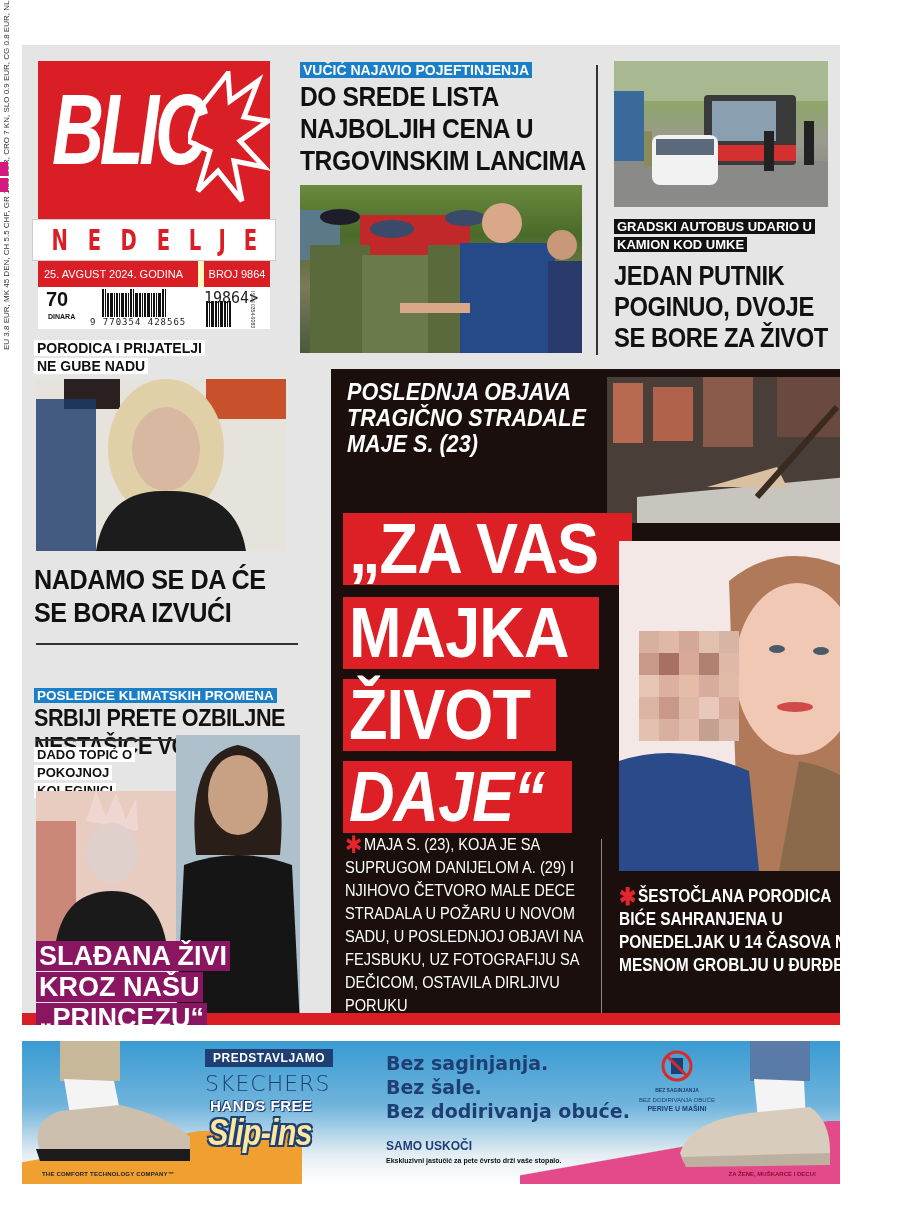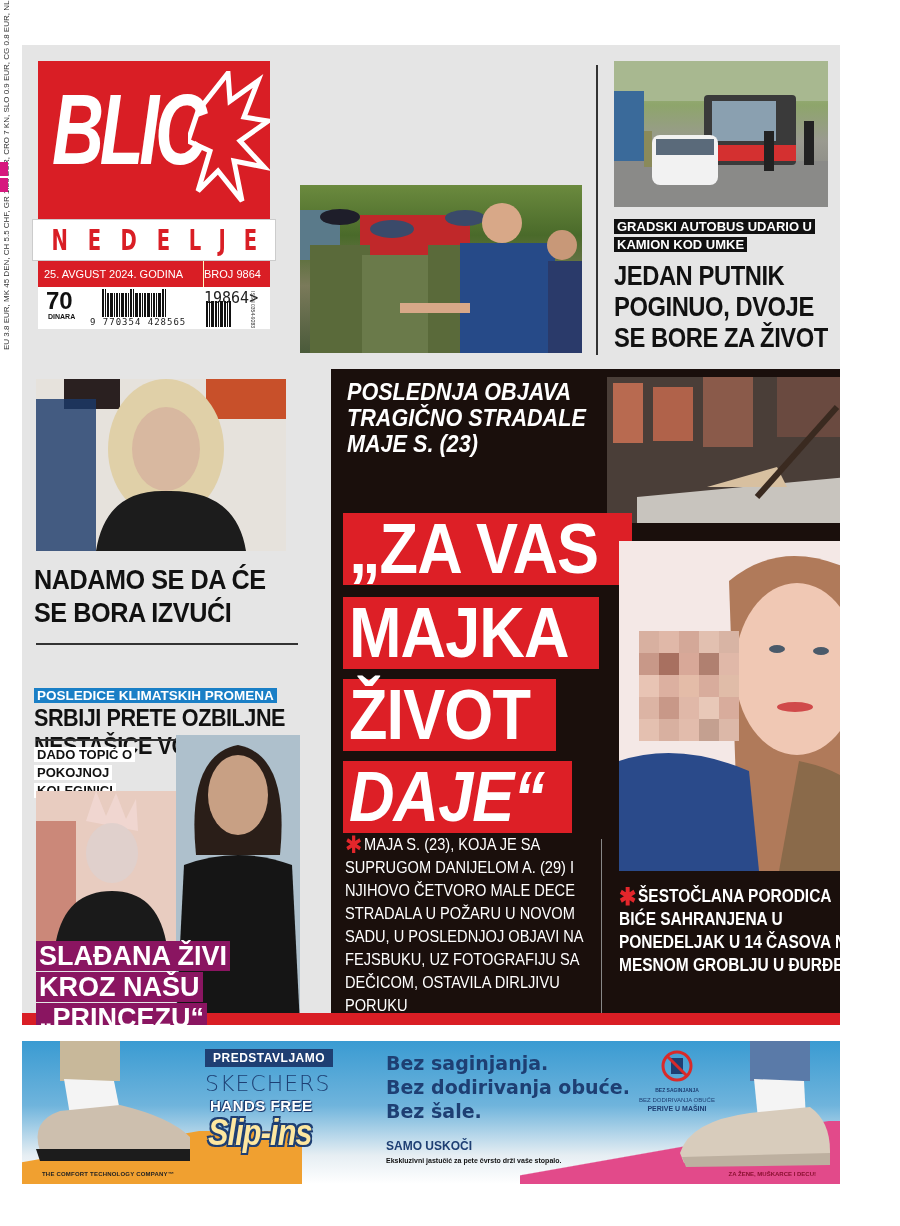--- a/index.html
+++ b/index.html
@@ -13,24 +13,24 @@
   #cover { position: absolute; left: 22px; top: 45px; width: 818px; height: 980px; background: #e5e5e5; overflow: hidden; }
 
   
   #masthead { position: absolute; left: 16px; top: 16px; width: 232px; height: 268px; }
   #logo-box { position: absolute; left: 0; top: 0; width: 232px; height: 160px; background: #d91e25; }
   #logo-text { position: absolute; left: 14px; top: 18px; font-size: 100px; font-weight: 900; font-style: italic; color: #fff; letter-spacing: -6px; font-family: "Liberation Sans", sans-serif; transform: scaleX(0.72); transform-origin: left top; line-height: 1; }
   #logo-burst { position: absolute; left: 150px; top: 10px; }
   #edition { position: absolute; left: -6px; top: 158px; width: 244px; height: 42px; background: #fff; border: 1px solid #ccc; display:flex; align-items:center; justify-content:space-around; padding: 0 8px; }
   #edition span { color: #d91e25; font-size: 28px; font-weight: 700; font-family: "DejaVu Sans", sans-serif; transform: scaleX(0.7); }
   #dateline { position: absolute; left: 0; top: 200px; width: 232px; height: 26px; background: #d91e25; color: #fff; font-size: 11px; display:flex; align-items:center; }
-  #dateline .date { flex: 1; padding-left: 6px; border-right: 1px solid #fef9c3; height: 100%; display:flex; align-items:center; }
-  #dateline .issue { width: 66px; }
+  #dateline .date { flex: 1; padding-left: 6px; border-right: 6px solid #fef9c3; height: 100%; display:flex; align-items:center; }
+  #dateline .issue { width: 66px; text-align: center; }
   #barcode-area { position: absolute; left: 0; top: 226px; width: 232px; height: 42px; background: #fff; }
-  #price { position: absolute; left: 8px; top: 2px; font-size: 24px; font-weight: 700; color: #111; line-height: 1; }
+  #price { position: absolute; left: 8px; top: 2px; font-size: 20px; font-weight: 700; color: #111; line-height: 1; }
   #price-unit { position: absolute; left: 10px; top: 26px; font-size: 7px; color: #111; font-weight: 700; }
   .bars { position: absolute; display: flex; align-items: flex-end; gap: 1px; }
   .bars i { display: block; background: #111; width: 2px; }
   #isbn { position: absolute; left: 52px; top: 30px; font-size: 9px; letter-spacing: 1px; color: #222; font-family: "DejaVu Sans Mono", monospace; }
   #addon { position: absolute; left: 166px; top: 2px; font-size: 15px; font-family: "DejaVu Sans Mono", monospace; color: #222; }
   #issn { position: absolute; left: 218px; top: 4px; font-size: 5px; transform: rotate(90deg); transform-origin: left top; color:#333; white-space:nowrap; }
 
   
   .kicker { display: inline; font-weight: 700; font-size: 14px; line-height: 17px; padding: 0 3px; box-decoration-break: clone; -webkit-box-decoration-break: clone; }
   .kicker-white { background: #fff; color: #111; }
@@ -180,20 +180,24 @@
           <i style="height:26px;width:1px"></i>
           <i style="height:26px;width:3px"></i>
           <i style="height:26px"></i>
           <i style="height:26px;width:1px"></i>
           <i style="height:26px"></i>
       </div>
       <div id="issn">ISSN 0354-9283</div>
     </div>
   </div>
 
+  <div id="story-prices">
+    <div><span class="kicker kicker-blue">VUČIĆ NAJAVIO POJEFTINJENJA</span></div>
+    <div class="hl">DO SREDE LISTA NAJBOLJIH CENA U TRGOVINSKIM LANCIMA</div>
+  </div>
   <div class="photo" id="photo-vucic">
     <svg width="282" height="168" viewBox="0 0 282 168">
       <rect x="60" y="30" width="110" height="60" fill="#c0282a"></rect>
       <rect x="0" y="25" width="40" height="50" fill="#5a7a8a"></rect>
       <ellipse cx="40" cy="32" rx="20" ry="8" fill="#1e1e2a"></ellipse>
       <rect x="10" y="60" width="60" height="108" fill="#5a6a3a"></rect>
       <ellipse cx="92" cy="44" rx="22" ry="9" fill="#3a4a6a"></ellipse>
       <rect x="62" y="70" width="66" height="98" fill="#6a7a4a"></rect>
       <ellipse cx="165" cy="33" rx="20" ry="8" fill="#3a4a6a"></ellipse>
       <rect x="128" y="60" width="50" height="108" fill="#5a6a3a"></rect>
@@ -221,20 +225,21 @@
       <rect x="190" y="60" width="10" height="44" fill="#222"></rect>
       <rect x="30" y="70" width="8" height="36" fill="#8a8a5a"></rect>
     </svg>
   </div>
   <div id="story-bus">
     <div style="width:200px"><span class="kicker kicker-black">GRADSKI AUTOBUS UDARIO U KAMION KOD UMKE</span></div>
     <div class="hl">JEDAN PUTNIK POGINUO, DVOJE SE BORE ZA ŽIVOT</div>
   </div>
 
   <div id="story-bora">
+    <div style="width:180px"><span class="kicker kicker-white">PORODICA I PRIJATELJI NE GUBE NADU</span></div>
     <div class="hl">NADAMO SE DA ĆE SE BORA IZVUĆI</div>
   </div>
   <div class="photo" id="photo-bora">
     <svg width="250" height="172" viewBox="0 0 250 172">
       <rect width="250" height="172" fill="#e6e2dc"></rect>
       <rect x="28" y="0" width="56" height="30" fill="#2a2020"></rect>
       <rect x="170" y="0" width="80" height="40" fill="#c8502a"></rect>
       <rect x="0" y="20" width="60" height="152" fill="#1a3a6a" opacity="0.8"></rect>
       <ellipse cx="130" cy="70" rx="58" ry="70" fill="#e0d0a8"></ellipse>
       <ellipse cx="130" cy="70" rx="34" ry="42" fill="#d8b8a0"></ellipse>
@@ -354,22 +359,22 @@
     <path d="M10 110 Q0 80 30 70 L90 64 Q140 76 160 96 L160 112 Z" fill="#cdbfae"></path>
     <path d="M6 108 L160 108 L160 120 L10 120 Z" fill="#1c1c1c"></path>
   </svg>
   <div id="tagline-left">THE COMFORT TECHNOLOGY COMPANY™</div>
   <div id="predstavljamo">PREDSTAVLJAMO</div>
   <div id="skechers">SKECHERS</div>
   <div id="hands-free">HANDS FREE</div>
   <div id="slip-ins">Slip-ins</div>
   <div id="ad-lines">
     <div>Bez saginjanja.</div>
+    <div>Bez šale.</div>
     <div>Bez dodirivanja obuće.</div>
-    <div>Bez šale.</div>
   </div>
   <div id="samo">SAMO USKOČI</div>
   <div id="ekskl">Ekskluzivni jastučić za pete čvrsto drži vaše stopalo.</div>
   <div id="ad-icons">
     <svg id="no-bend" viewBox="0 0 34 34">
       <circle cx="17" cy="17" r="14" fill="none" stroke="#d92a2a" stroke-width="3"></circle>
       <rect x="11" y="9" width="12" height="16" fill="#1e3f73"></rect>
       <line x1="7" y1="7" x2="27" y2="27" stroke="#d92a2a" stroke-width="3"></line>
     </svg>
     <div class="s1">BEZ SAGINJANJA</div>

